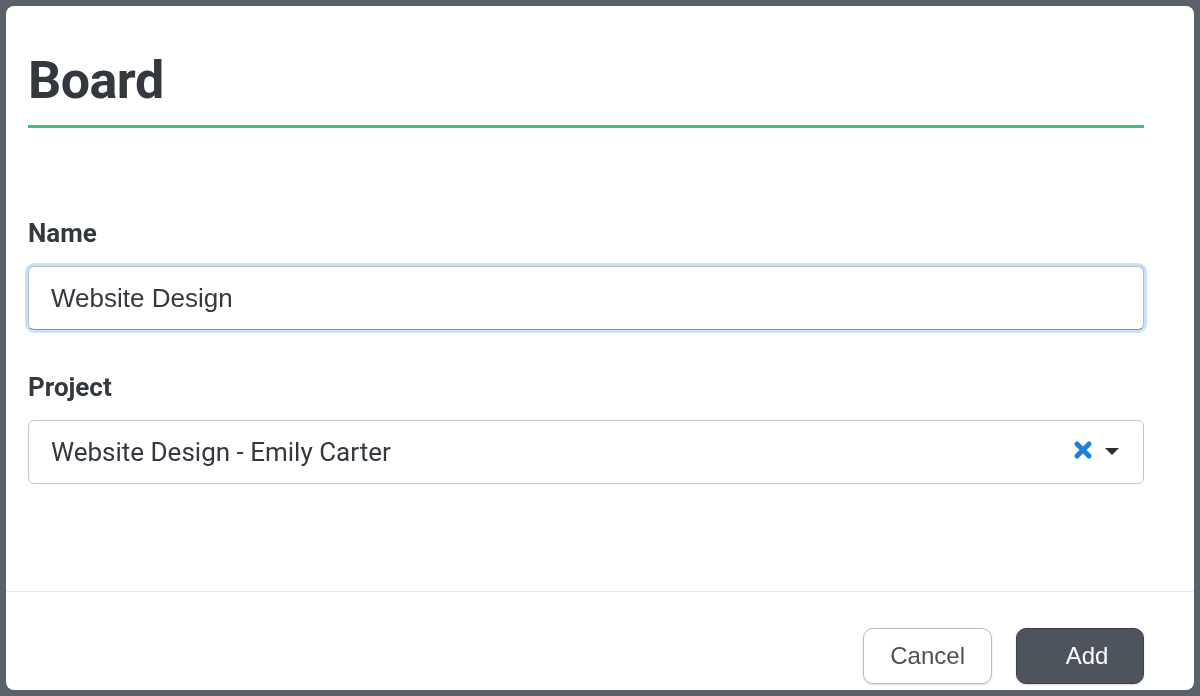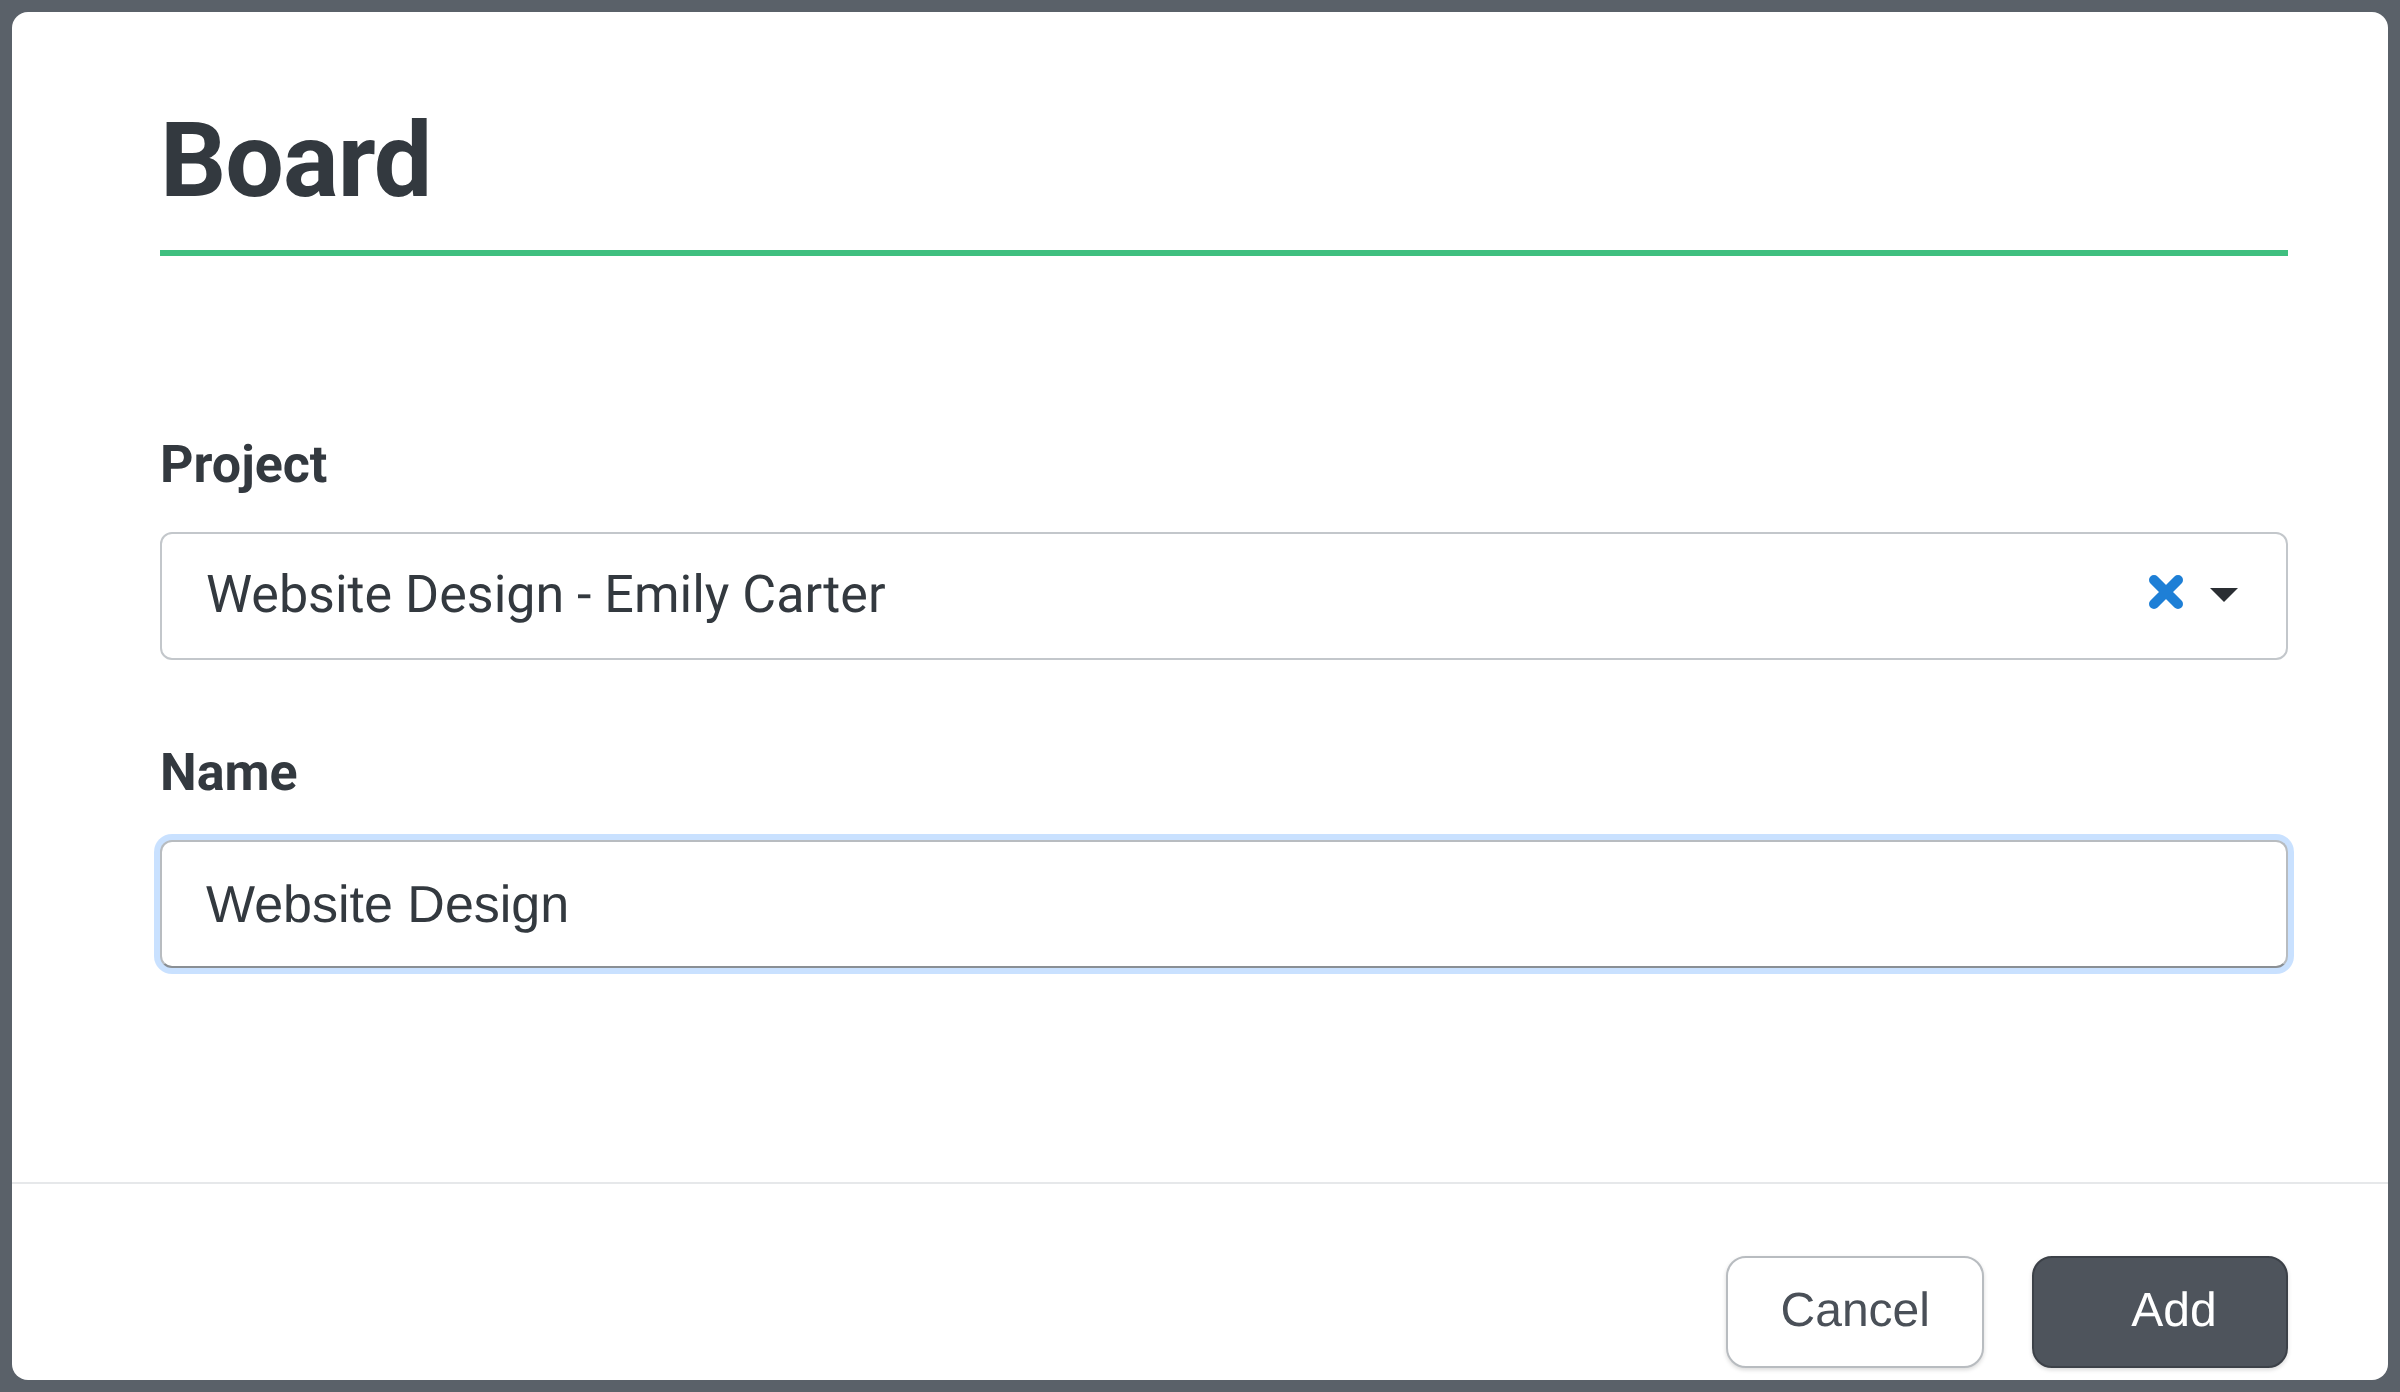--- a/index.html
+++ b/index.html
@@ -21,21 +21,21 @@
       background: #ffffff;
       border-radius: 8px;
       width: 1188px;
       height: 684px;
       display: flex;
       flex-direction: column;
       overflow: hidden;
     }
     .modal-body {
       flex: 1;
-      padding: 44px 50px 40px 74px;
+      padding: 44px 50px 40px 22px;
     }
     .modal-title {
       font-size: 52px;
       font-weight: 700;
       color: #33393f;
       letter-spacing: -0.5px;
       margin-bottom: 14px;
     }
     .title-underline {
       height: 3px;
@@ -133,41 +133,41 @@
   </style>
 </head>
 <body>
 
 <div class="modal">
   <div class="modal-body">
     <h1 class="modal-title">Board</h1>
     <div class="title-underline"></div>
 
     <div class="form-group">
+      <label class="form-label">Name</label>
+      <input type="text" class="text-input" value="Website Design" style="">
+    </div>
+
+    <div class="form-group">
       <label class="form-label">Project</label>
       <div class="select-wrap">
         <span class="select-value">Website Design - Emily Carter</span>
         <div class="select-controls">
           <span class="clear-icon">
             <svg width="20" height="20" viewBox="0 0 20 20" fill="none">
               <path d="M4 4 L16 16 M16 4 L4 16" stroke="#1e7fd6" stroke-width="5" stroke-linecap="round"></path>
             </svg>
           </span>
           <span class="caret-icon">
             <svg width="18" height="12" viewBox="0 0 18 12">
               <path d="M2 2 L9 9 L16 2 Z" fill="#2a2e33"></path>
             </svg>
           </span>
         </div>
       </div>
     </div>
-
-    <div class="form-group">
-      <label class="form-label">Name</label>
-      <input type="text" class="text-input" value="Website Design" style="">
-    </div>
   </div>
 
   <div class="modal-footer">
     <button class="btn btn-secondary">Cancel</button>
     <button class="btn btn-primary">Add</button>
   </div>
 </div>
 
 </body></html>

